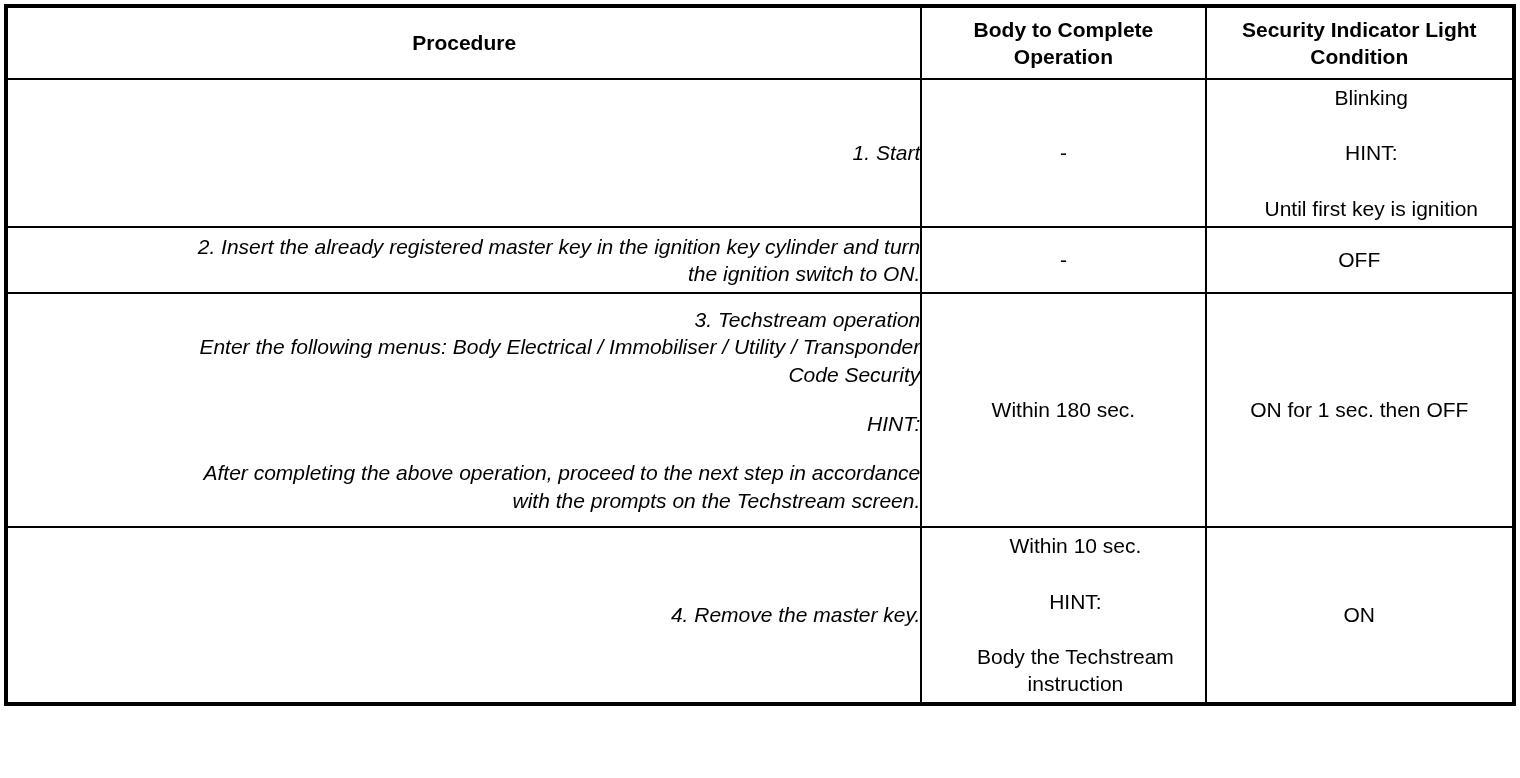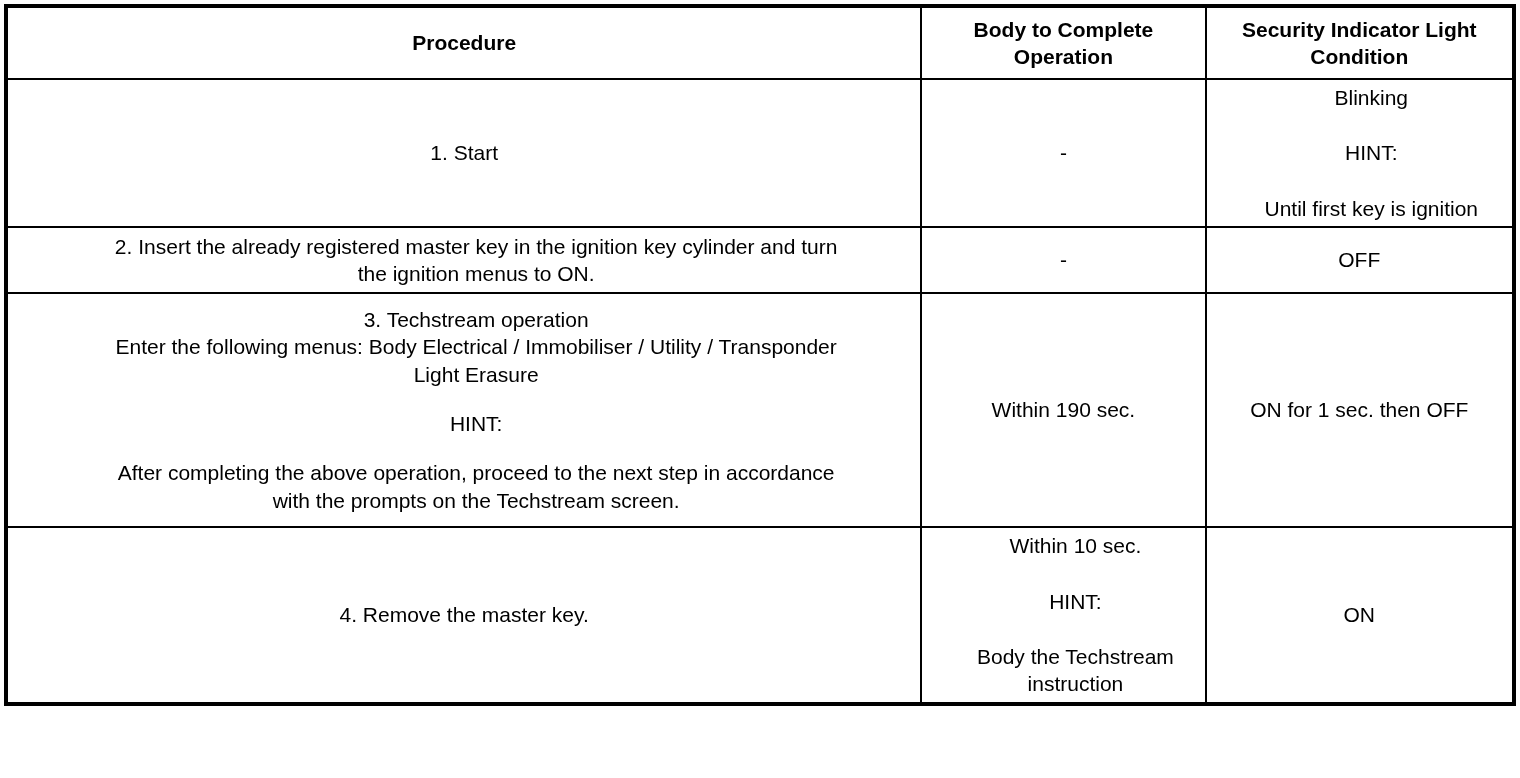--- a/index.html
+++ b/index.html
@@ -49,22 +49,23 @@
     border-bottom: 4px solid #000000;
     font-weight: bold;
     text-align: center;
     height: 70px;
     padding: 4px 6px;
   }
   thead th .hdr-line { display: block; }
 
   
   td.proc-cell {
-    text-align: center;
+    text-align: right;
     padding: 8px 10px 8px 8px;
+    font-style: italic;
   }
   td.time-cell,
   td.sec-cell {
     text-align: center;
     padding: 8px 8px;
   }
 
   .line { display: block; padding-left: 24px; }
   .spacer { display: block; height: 28px; }
   .spacer-sm { display: block; height: 22px; }
@@ -123,38 +124,38 @@
           <span class="spacer"></span>
           <span class="line">HINT:</span>
           <span class="spacer"></span>
           <span class="line">Until first key is ignition</span>
         </td>
       </tr>
 
       <tr class="row-insert">
         <td class="proc-cell">
           <span class="line">2. Insert the already registered master key in the ignition key cylinder and turn</span>
-          <span class="line">the ignition menus to ON.</span>
+          <span class="line">the ignition switch to ON.</span>
         </td>
         <td class="time-cell">-</td>
         <td class="sec-cell">OFF</td>
       </tr>
 
       <tr class="row-tech">
         <td class="proc-cell">
           <span class="line">3. Techstream operation</span>
           <span class="line">Enter the following menus: Body Electrical / Immobiliser / Utility / Transponder</span>
-          <span class="line">Light Erasure</span>
+          <span class="line">Code Security</span>
           <span class="spacer-sm"></span>
           <span class="line">HINT:</span>
           <span class="spacer-sm"></span>
           <span class="line">After completing the above operation, proceed to the next step in accordance</span>
           <span class="line">with the prompts on the Techstream screen.</span>
         </td>
-        <td class="time-cell">Within 190 sec.</td>
+        <td class="time-cell">Within 180 sec.</td>
         <td class="sec-cell">ON for 1 sec. then OFF</td>
       </tr>
 
       <tr class="row-remove">
         <td class="proc-cell">4. Remove the master key.</td>
         <td class="time-cell">
           <span class="line">Within 10 sec.</span>
           <span class="spacer"></span>
           <span class="line">HINT:</span>
           <span class="spacer"></span>

